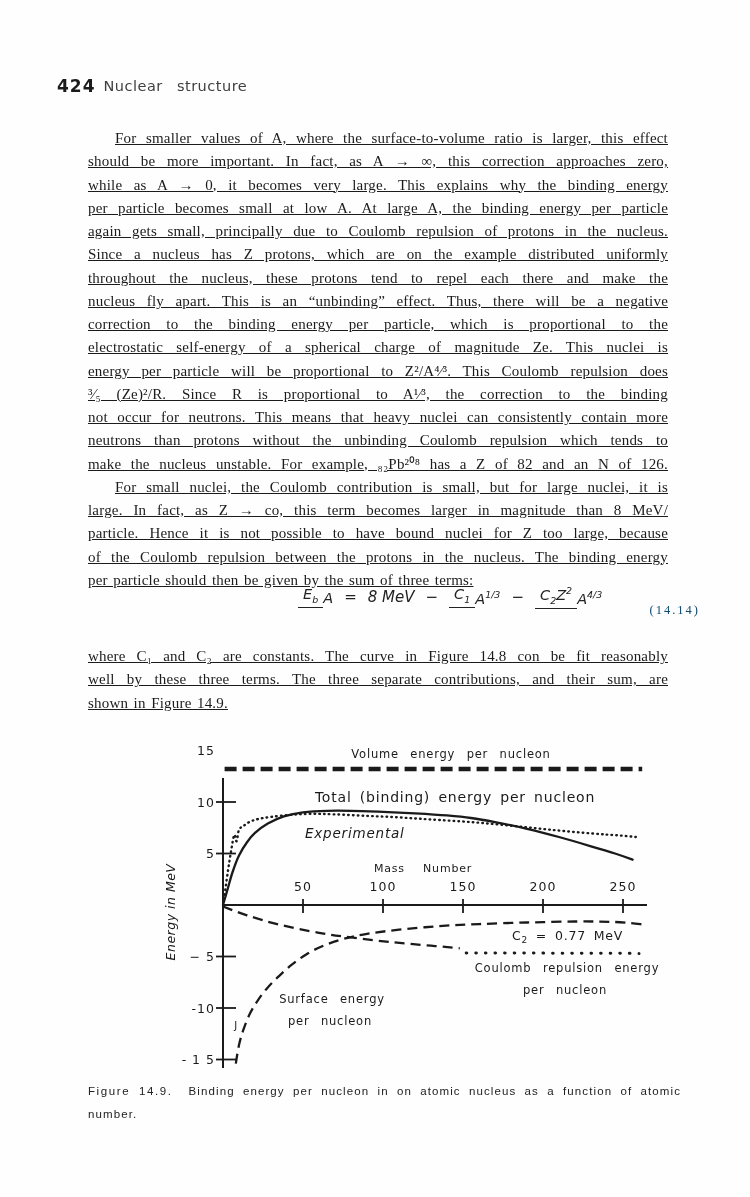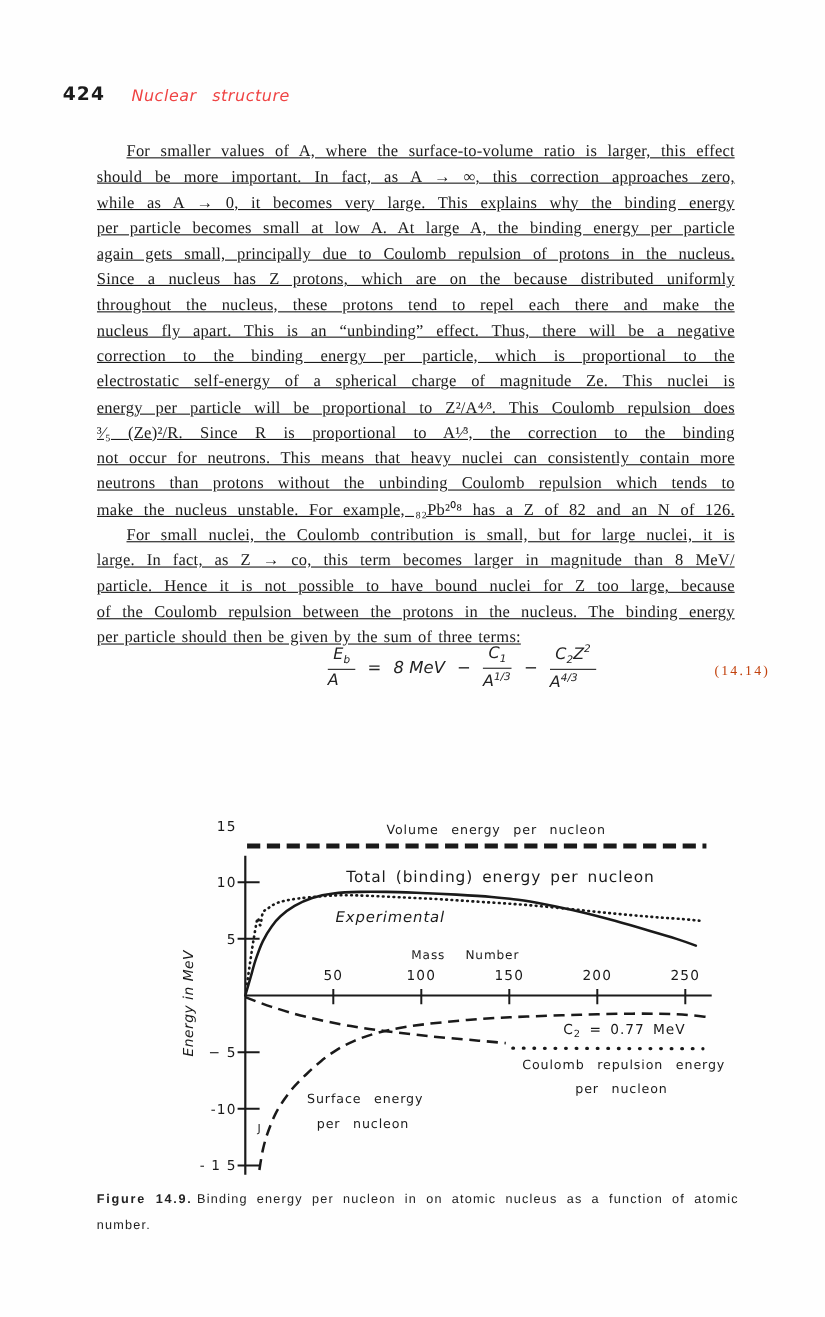--- a/index.html
+++ b/index.html
@@ -1,61 +1,61 @@
 <!DOCTYPE html>
 <html><head>
 <meta charset="utf-8">
 <style>
   html,body{margin:0;padding:0;background:#e8e8e8;}
   .page{position:relative;width:750px;height:1197px;background:#fefefe;overflow:hidden;
         font-family:"Liberation Serif",serif;color:#1b1b1b;}
-  .pagehead{position:absolute;top:76px;left:57px;display:flex;align-items:flex-end;}
+  .pagehead{position:absolute;top:76px;left:57px;display:flex;align-items:center;}
   .pagenum{font-family:"DejaVu Sans",sans-serif;font-weight:bold;font-size:17px;letter-spacing:1px;}
-  .runtitle{font-family:"DejaVu Sans",sans-serif;font-style:italic;font-size:14.5px;
-            margin-left:24px;word-spacing:9px;letter-spacing:.5px;color:#ef4444;}
+  .runtitle{font-family:"DejaVu Sans",sans-serif;font-size:14.5px;
+            margin-left:8px;word-spacing:9px;letter-spacing:.5px;color:#404040;}
   .textblock{position:absolute;left:88px;width:580px;}
   .tline{height:23.25px;line-height:23.25px;font-size:15px;letter-spacing:.2px;word-spacing:1.5px;
          white-space:normal;overflow:hidden;text-decoration:underline;}
   .tline.just{text-align:justify;text-align-last:justify;}
   .tline.ind{padding-left:27px;}
   
   .eqwrap{position:absolute;left:88px;top:585px;width:580px;height:56px;}
   .eqrow{position:absolute;left:210px;top:0;display:flex;align-items:center;gap:11px;
          font-family:"DejaVu Sans",sans-serif;font-style:italic;font-size:15px;color:#222;}
-  .frac{display:inline-flex;flex-direction:column;font-size:14.5px;}
+  .frac{display:inline-flex;flex-direction:row;align-items:center;font-size:14.5px;}
   .frac .num{border-bottom:1.6px solid #222;padding:0 5px 2px;}
   .frac .den{padding-top:2px;}
   sub.s,sup.s{font-size:9.5px;font-style:italic;}
   .eqlabel{position:absolute;right:-32px;top:18px;font-family:"Liberation Serif",serif;
-           font-style:normal;font-size:12.5px;letter-spacing:2px;color:#c2410c;}
+           font-style:normal;font-size:12.5px;letter-spacing:2px;color:#0c4a6e;}
   .eqconst{font-style:italic;}
   
   .figsvg{position:absolute;left:55px;top:742px;}
   
   .caption{position:absolute;left:88px;top:1080px;width:610px;font-family:"Liberation Sans",sans-serif;
            font-size:11.5px;letter-spacing:1.1px;word-spacing:4px;color:#222;line-height:23px;}
-  .caption .cl{font-weight:bold;margin-right:4px;letter-spacing:1.6px;}
+  .caption .cl{font-weight:normal;margin-right:16px;letter-spacing:1.6px;}
 </style>
 </head>
 <body>
 
 <div class="page">
 
   <div class="pagehead">
     <span class="pagenum">424</span>
     <span class="runtitle">Nuclear structure</span>
   </div>
 
   <div class="textblock" id="block1" style="top:127px">
       <div class="tline just ind">For smaller values of A, where the surface-to-volume ratio is larger, this effect</div>
       <div class="tline just">should be more important. In fact, as A → ∞, this correction approaches zero,</div>
       <div class="tline just">while as A → 0, it becomes very large. This explains why the binding energy</div>
       <div class="tline just">per particle becomes small at low A. At large A, the binding energy per particle</div>
       <div class="tline just">again gets small, principally due to Coulomb repulsion of protons in the nucleus.</div>
-      <div class="tline just">Since a nucleus has Z protons, which are on the because distributed uniformly</div>
+      <div class="tline just">Since a nucleus has Z protons, which are on the example distributed uniformly</div>
       <div class="tline just">throughout the nucleus, these protons tend to repel each there and make the</div>
       <div class="tline just">nucleus fly apart. This is an “unbinding” effect. Thus, there will be a negative</div>
       <div class="tline just">correction to the binding energy per particle, which is proportional to the</div>
       <div class="tline just">electrostatic self-energy of a spherical charge of magnitude Ze. This nuclei is</div>
       <div class="tline just">energy per particle will be proportional to Z²/A⁴⁄³. This Coulomb repulsion does</div>
       <div class="tline just">³⁄₅ (Ze)²/R. Since R is proportional to A¹⁄³, the correction to the binding</div>
       <div class="tline just">not occur for neutrons. This means that heavy nuclei can consistently contain more</div>
       <div class="tline just">neutrons than protons without the unbinding Coulomb repulsion which tends to</div>
       <div class="tline just">make the nucleus unstable. For example, ₈₂Pb²⁰⁸ has a Z of 82 and an N of 126.</div>
       <div class="tline just ind">For small nuclei, the Coulomb contribution is small, but for large nuclei, it is</div>
@@ -80,20 +80,25 @@
       </span>
       <span>−</span>
       <span class="frac">
         <span class="num"><span>C</span><sub class="s">2</sub><span>Z</span><sup class="s">2</sup></span>
         <span class="den"><span>A</span><sup class="s">4/3</sup></span>
       </span>
     </div>
     <span class="eqlabel">(14.14)</span>
   </div>
 
+  <div class="textblock" id="block2" style="top:645px">
+      <div class="tline just">where C₁ and C₂ are constants. The curve in Figure 14.8 con be fit reasonably</div>
+      <div class="tline just">well by these three terms. The three separate contributions, and their sum, are</div>
+      <div class="tline">shown in Figure 14.9.</div>
+    </div>
 
   <svg class="figsvg" id="chart" width="660" height="345" viewBox="0 0 660 345">
       <line x1="168" y1="36" x2="168" y2="326" stroke="#1a1a1a" stroke-width="2"></line>
       <line x1="168" y1="163" x2="592" y2="163" stroke="#1a1a1a" stroke-width="2"></line>
       <text x="160" y="13" text-anchor="end" font-size="12.5" font-family="&quot;DejaVu Sans&quot;,sans-serif" fill="#1a1a1a" letter-spacing="1">15</text>
       <line x1="161" y1="60" x2="181" y2="60" stroke="#1a1a1a" stroke-width="1.8"></line>
       <text x="160" y="64.5" text-anchor="end" font-size="12.5" font-family="&quot;DejaVu Sans&quot;,sans-serif" fill="#1a1a1a" letter-spacing="1">10</text>
       <line x1="161" y1="111.5" x2="181" y2="111.5" stroke="#1a1a1a" stroke-width="1.8"></line>
       <text x="160" y="116" text-anchor="end" font-size="12.5" font-family="&quot;DejaVu Sans&quot;,sans-serif" fill="#1a1a1a" letter-spacing="1">5</text>
       <line x1="161" y1="214.5" x2="181" y2="214.5" stroke="#1a1a1a" stroke-width="1.8"></line>

